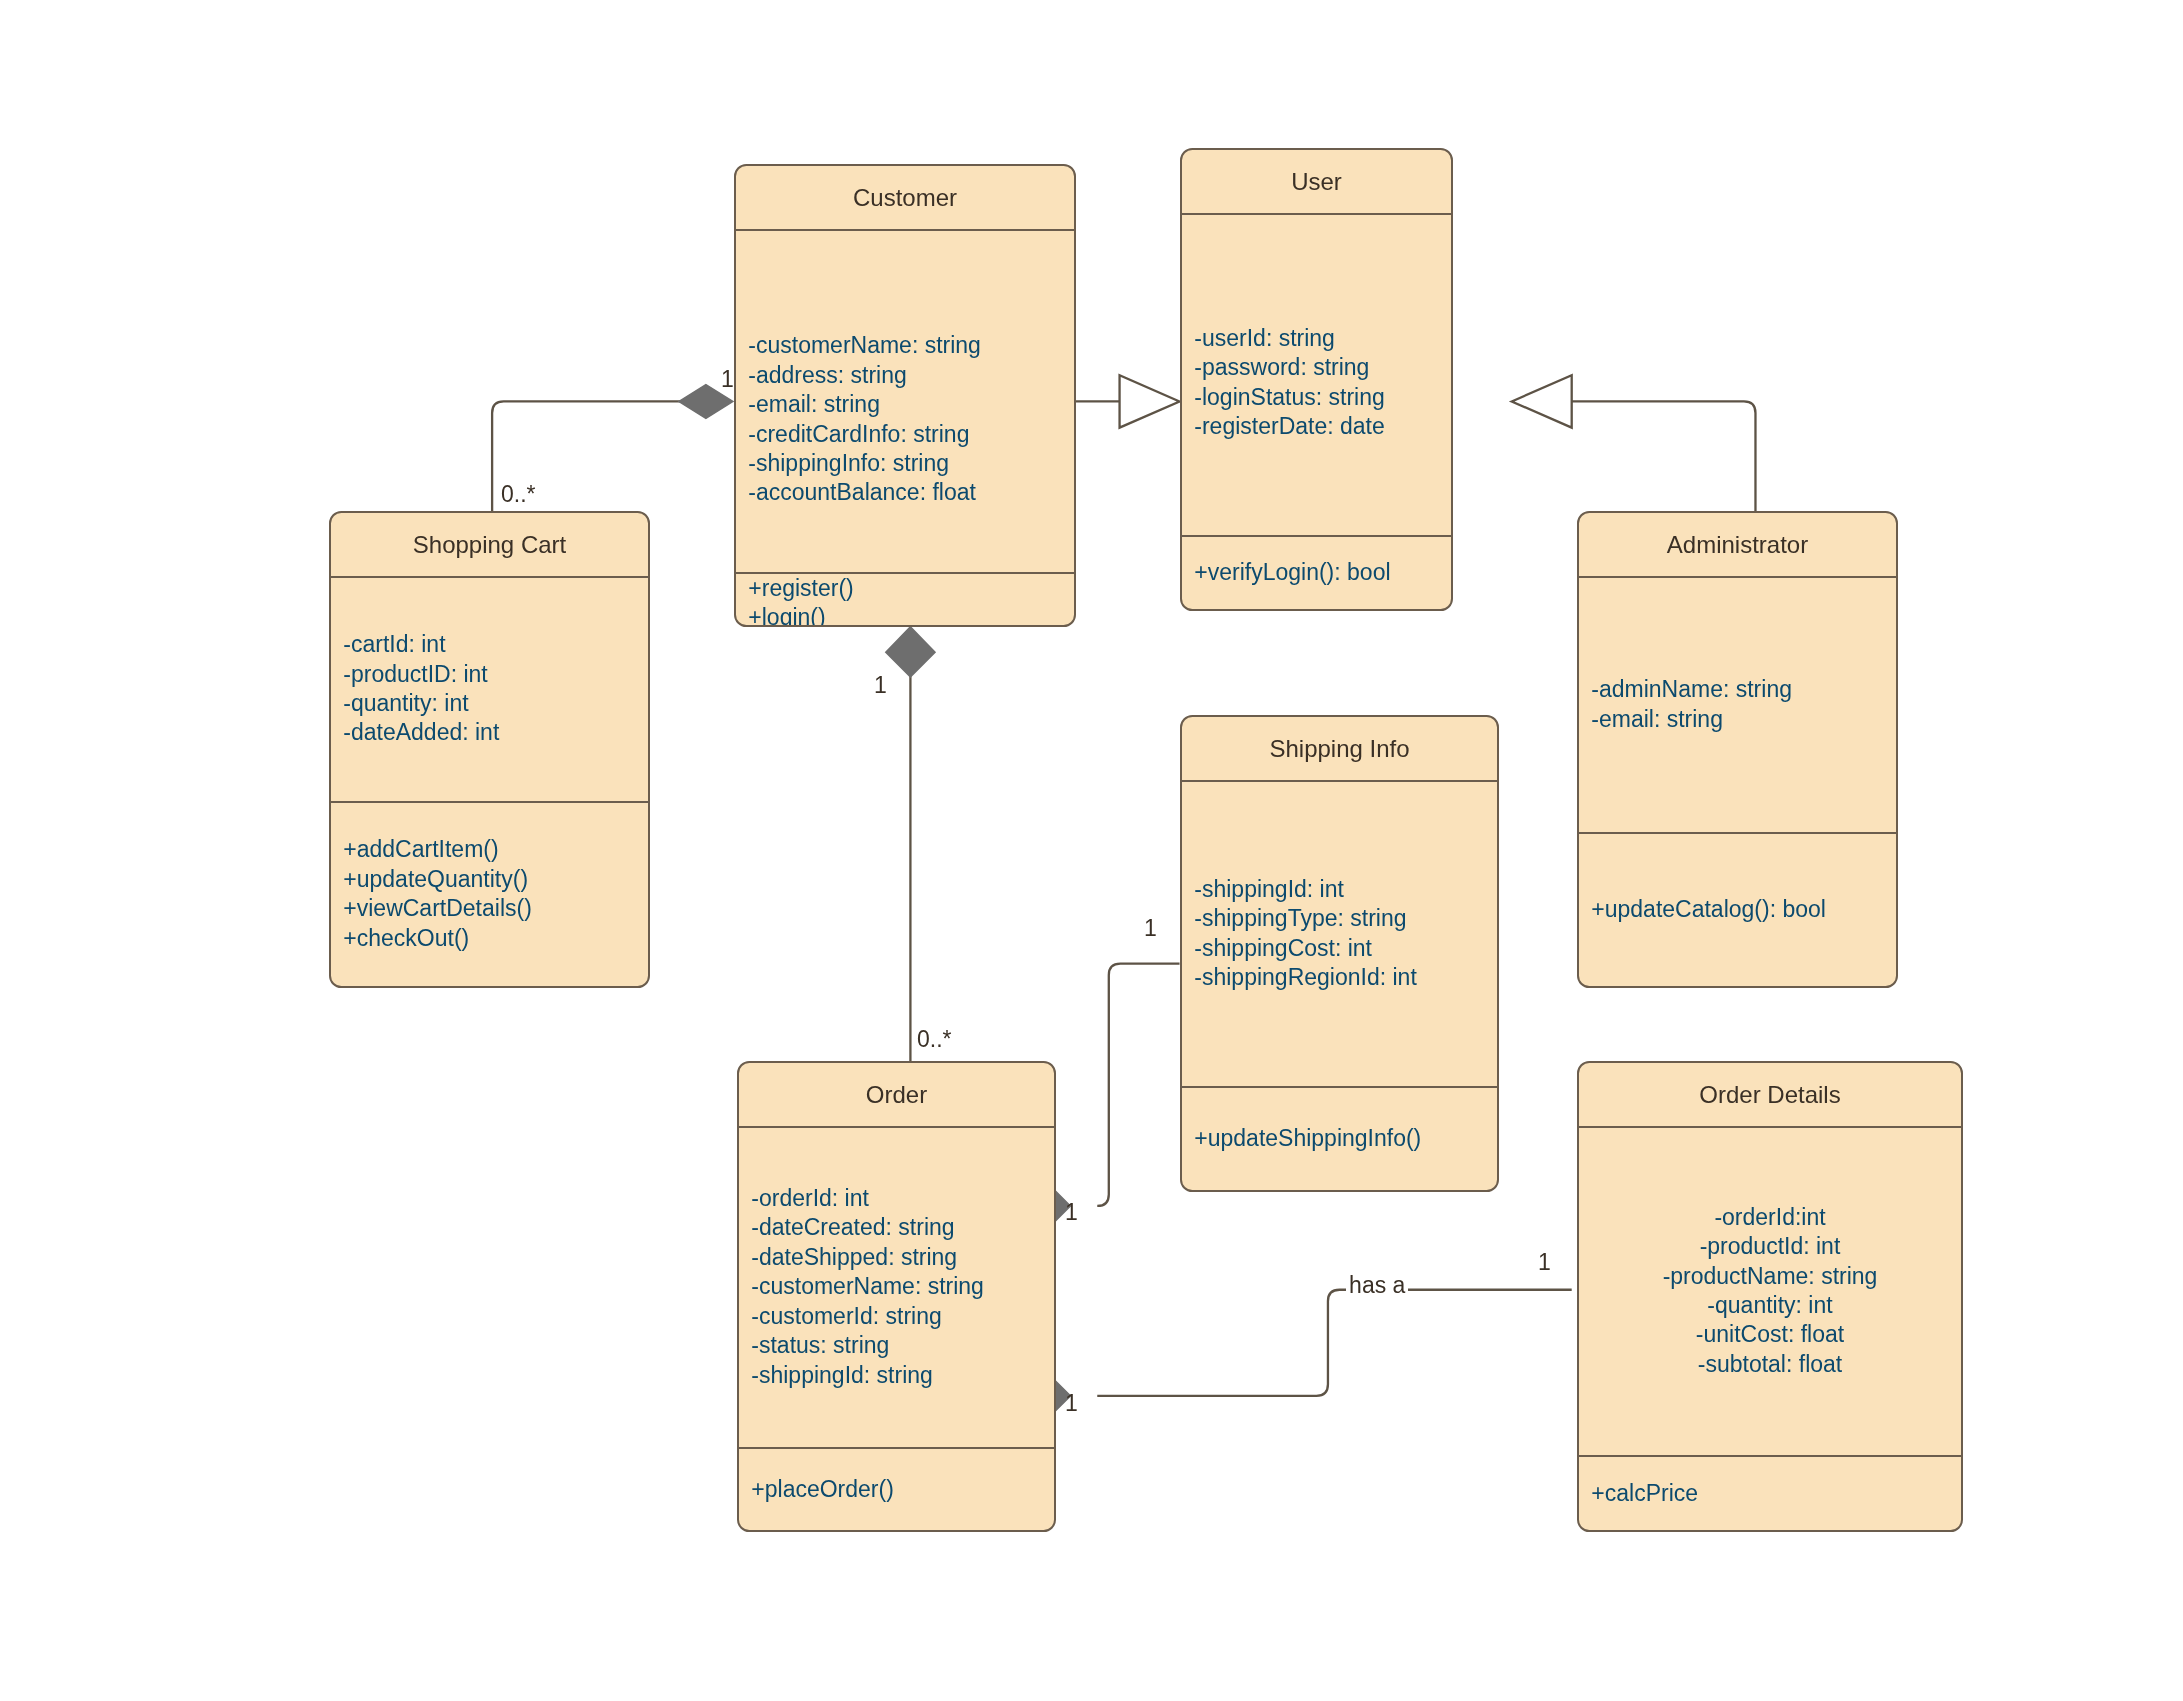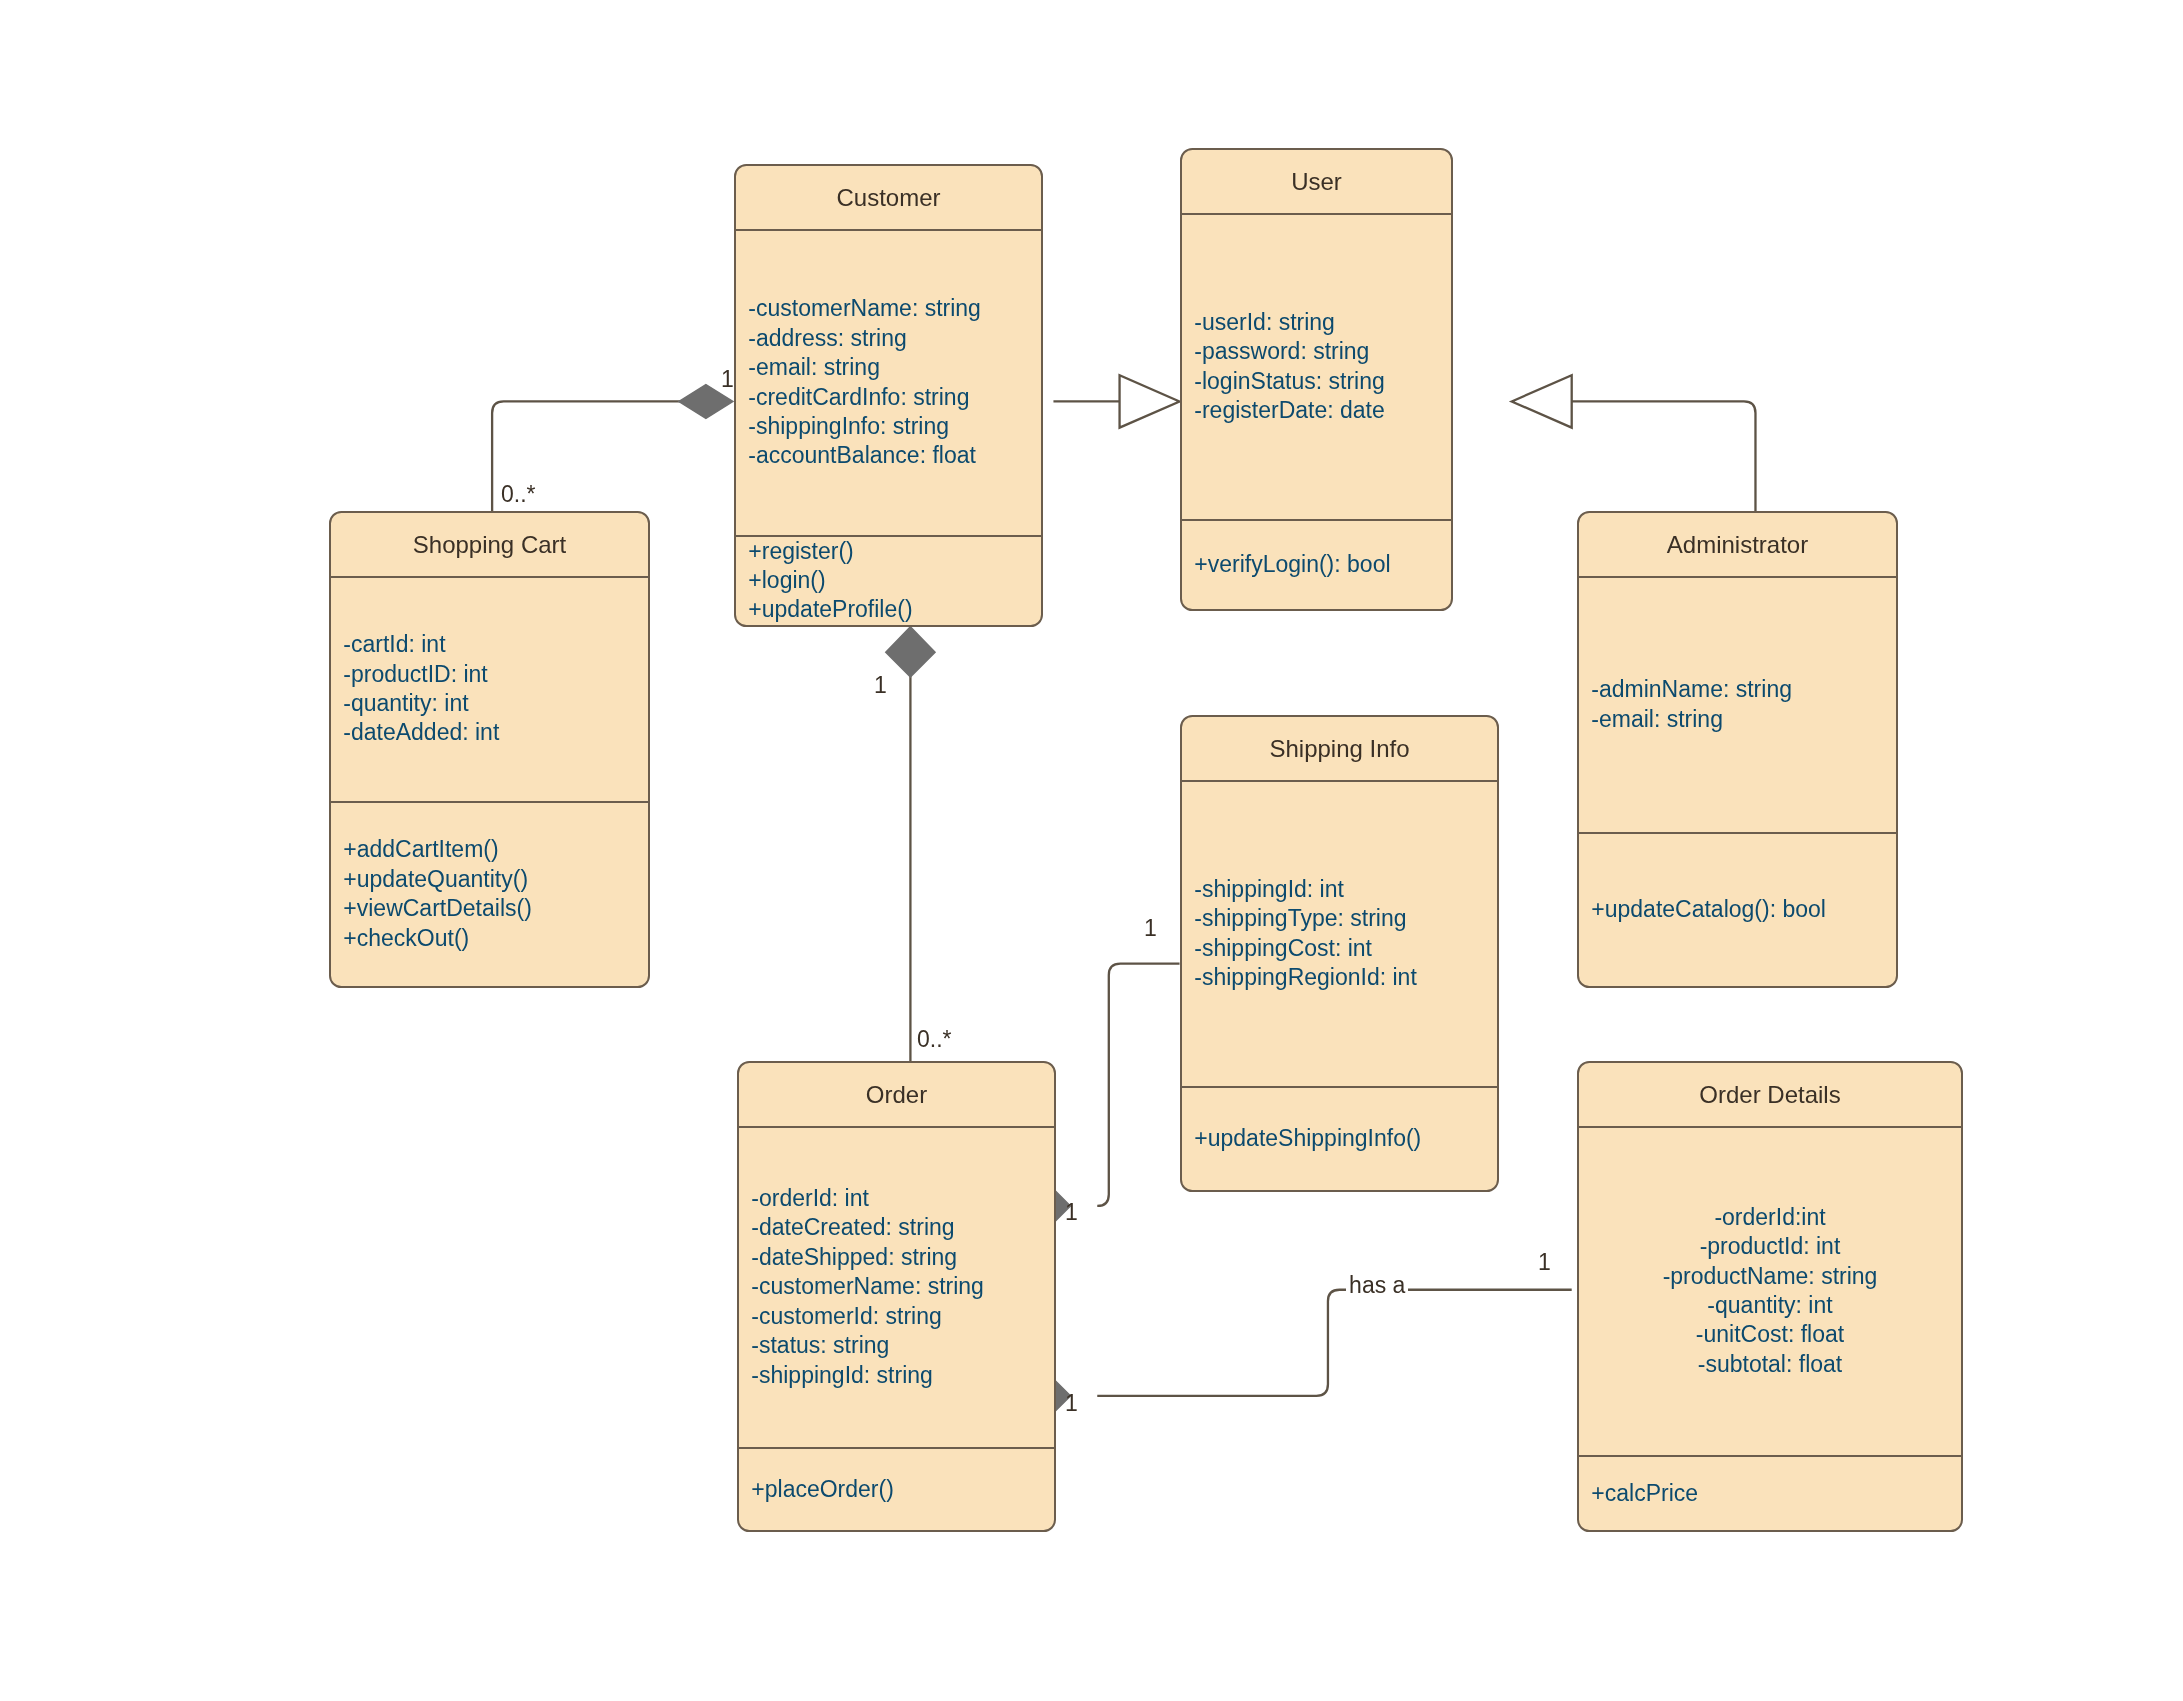--- a/index.html
+++ b/index.html
@@ -127,40 +127,40 @@
   <div class="edge-label" style="left:721px; top:368px;">1</div>
   <div class="edge-label" style="left:501px; top:483px;">0..*</div>
   <div class="edge-label" style="left:874px; top:674px;">1</div>
   <div class="edge-label" style="left:917px; top:1028px;">0..*</div>
   <div class="edge-label" style="left:1065px; top:1201px;">1</div>
   <div class="edge-label" style="left:1144px; top:917px;">1</div>
   <div class="edge-label" style="left:1065px; top:1392px;">1</div>
   <div class="edge-label" style="left:1538px; top:1251px;">1</div>
   <div class="edge-label assoc-name" style="left:1346px; top:1274px;">has a</div>
 
-  <div class="uml-class" style="left:734px; top:164px; width:309px; height:463px;">
+  <div class="uml-class" style="left:734px; top:164px; width:342px; height:463px;gap:37px;">
     <div class="uml-title">Customer</div>
     <div class="uml-compartment attrs" style="flex:0 0 304px;">
       <div class="uml-line">-customerName: string</div>
       <div class="uml-line">-address: string</div>
       <div class="uml-line">-email: string</div>
       <div class="uml-line">-creditCardInfo: string</div>
       <div class="uml-line">-shippingInfo: string</div>
       <div class="uml-line">-accountBalance: float</div>
     </div>
     <div class="uml-compartment methods">
       <div class="uml-line">+register()</div>
       <div class="uml-line">+login()</div>
       <div class="uml-line">+updateProfile()</div>
     </div>
   </div>
 
   <div class="uml-class" style="left:1180px; top:148px; width:273px; height:463px;">
     <div class="uml-title">User</div>
-    <div class="uml-compartment attrs" style="flex:0 0 304px;">
+    <div class="uml-compartment attrs" style="flex:0 0 304px;margin-top:16px;">
       <div class="uml-line">-userId: string</div>
       <div class="uml-line">-password: string</div>
       <div class="uml-line">-loginStatus: string</div>
       <div class="uml-line">-registerDate: date</div>
     </div>
     <div class="uml-compartment methods">
       <div class="uml-line">+verifyLogin(): bool</div>
     </div>
   </div>
 

